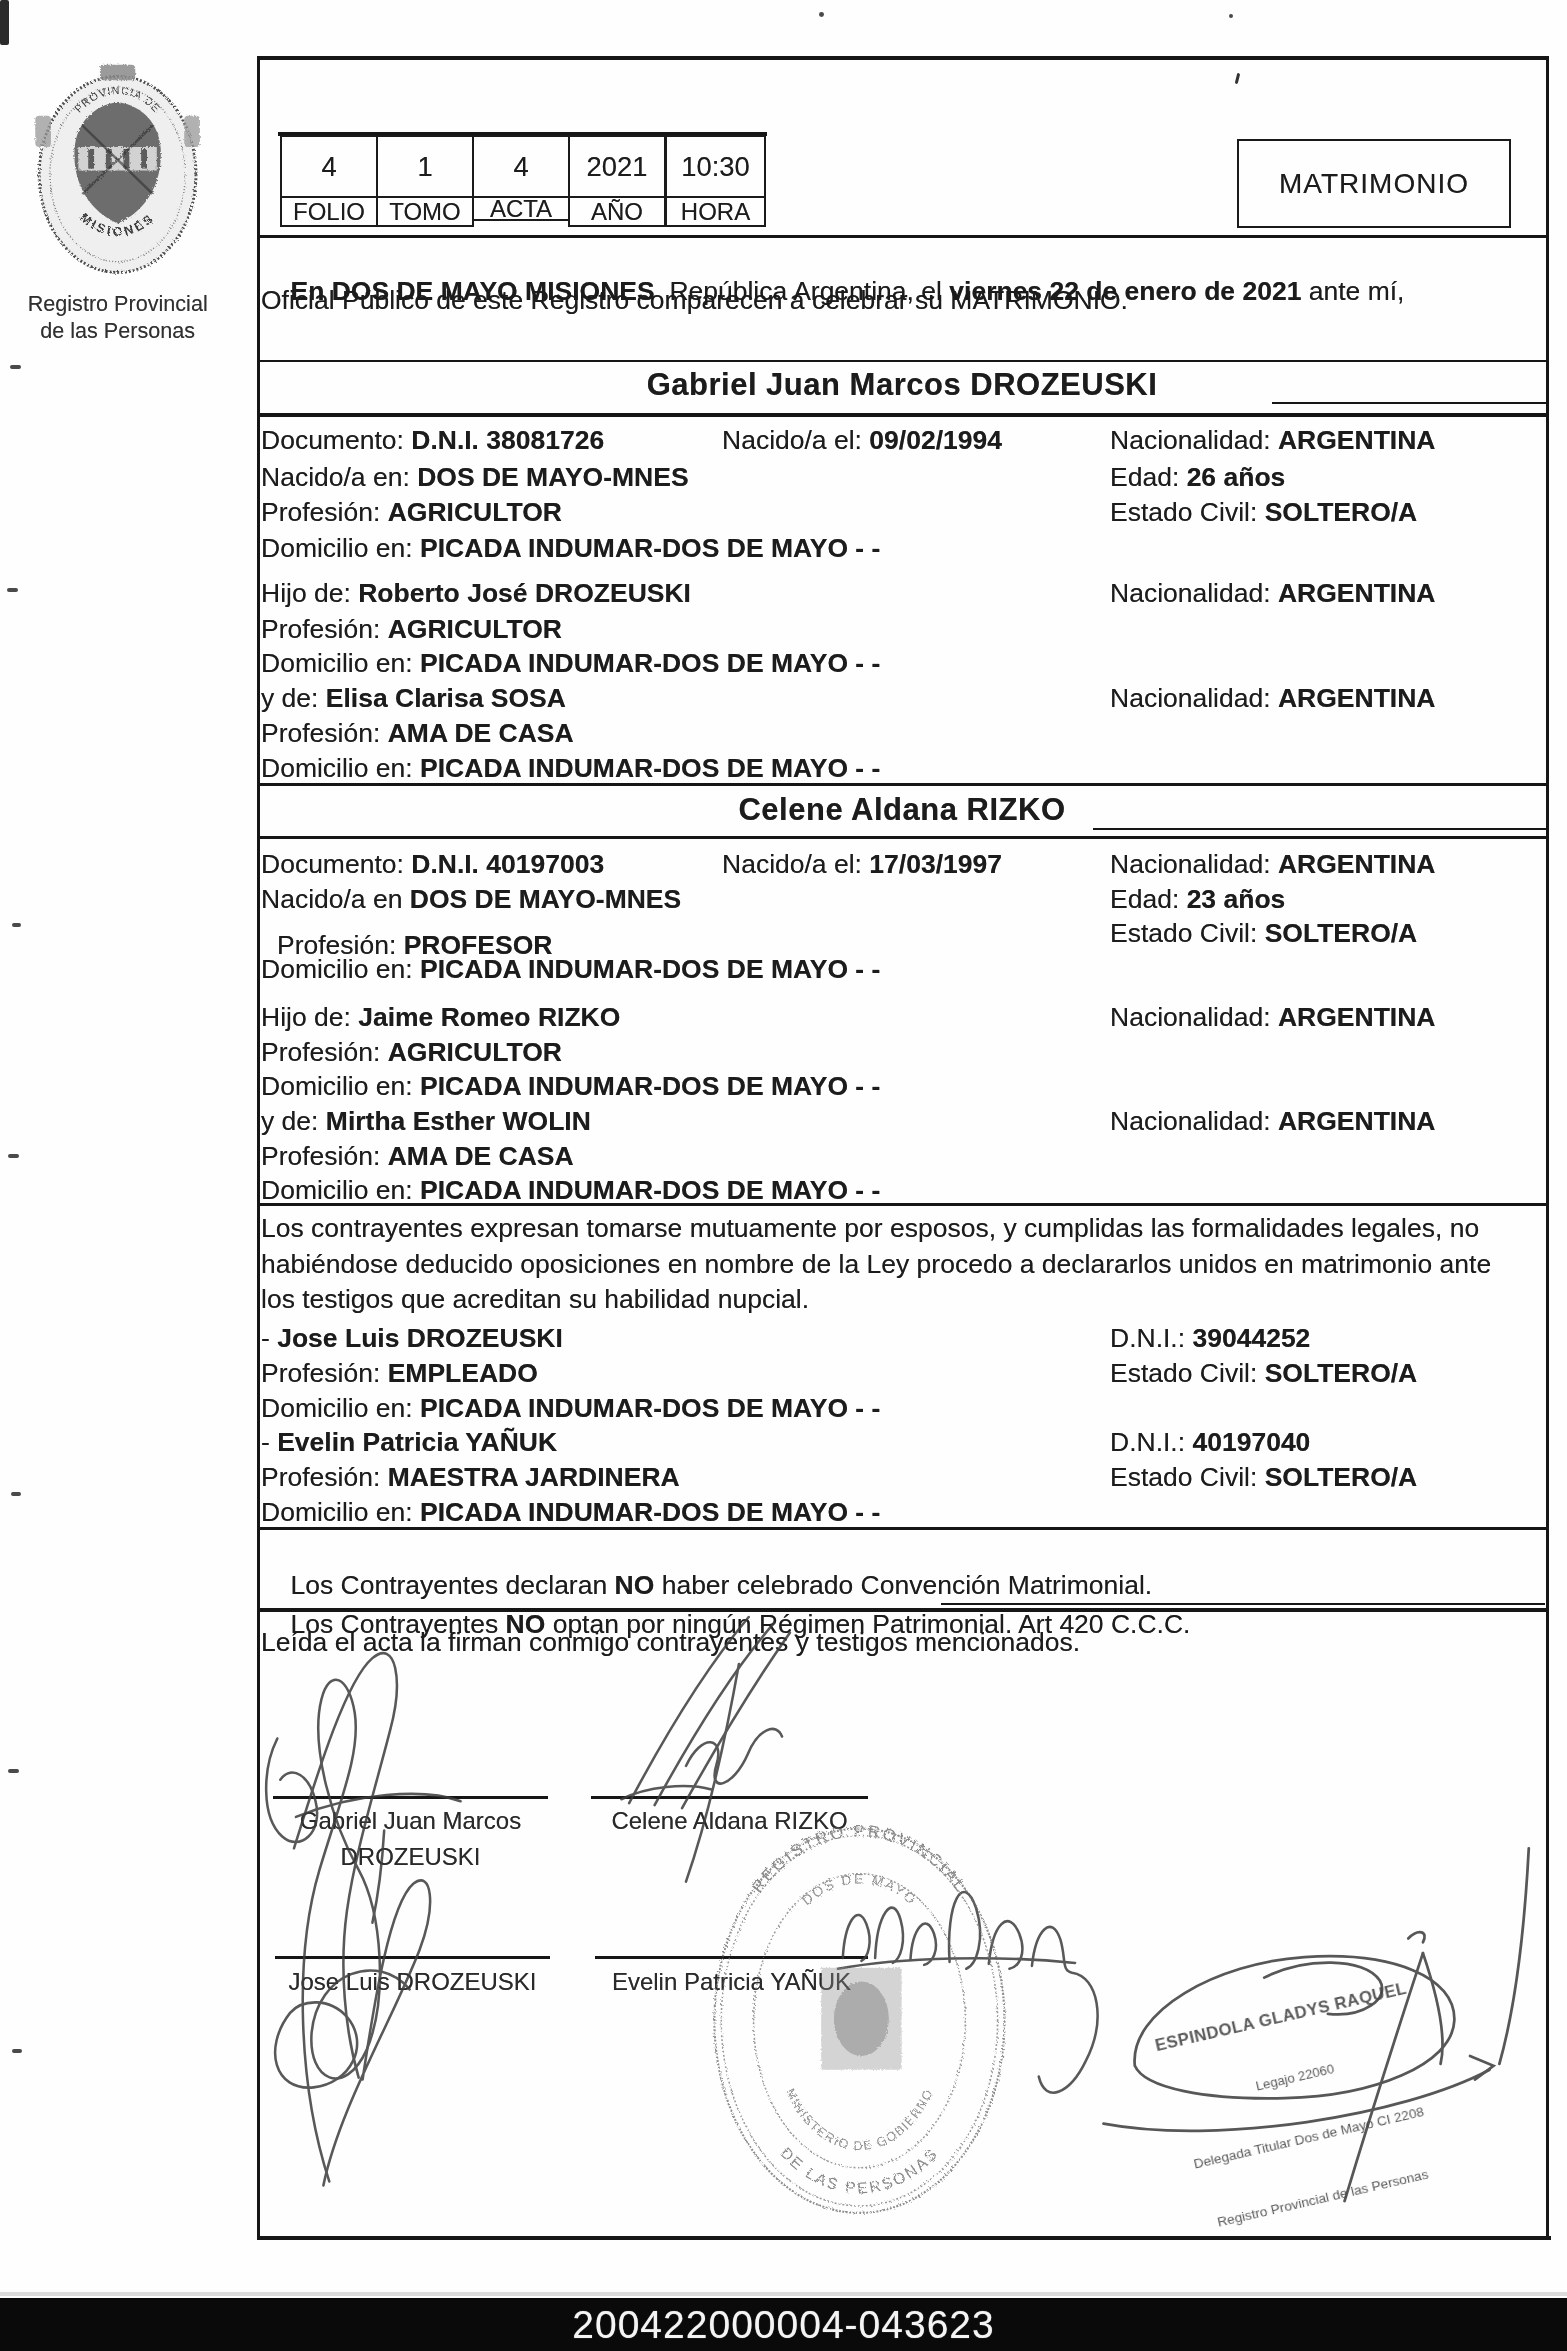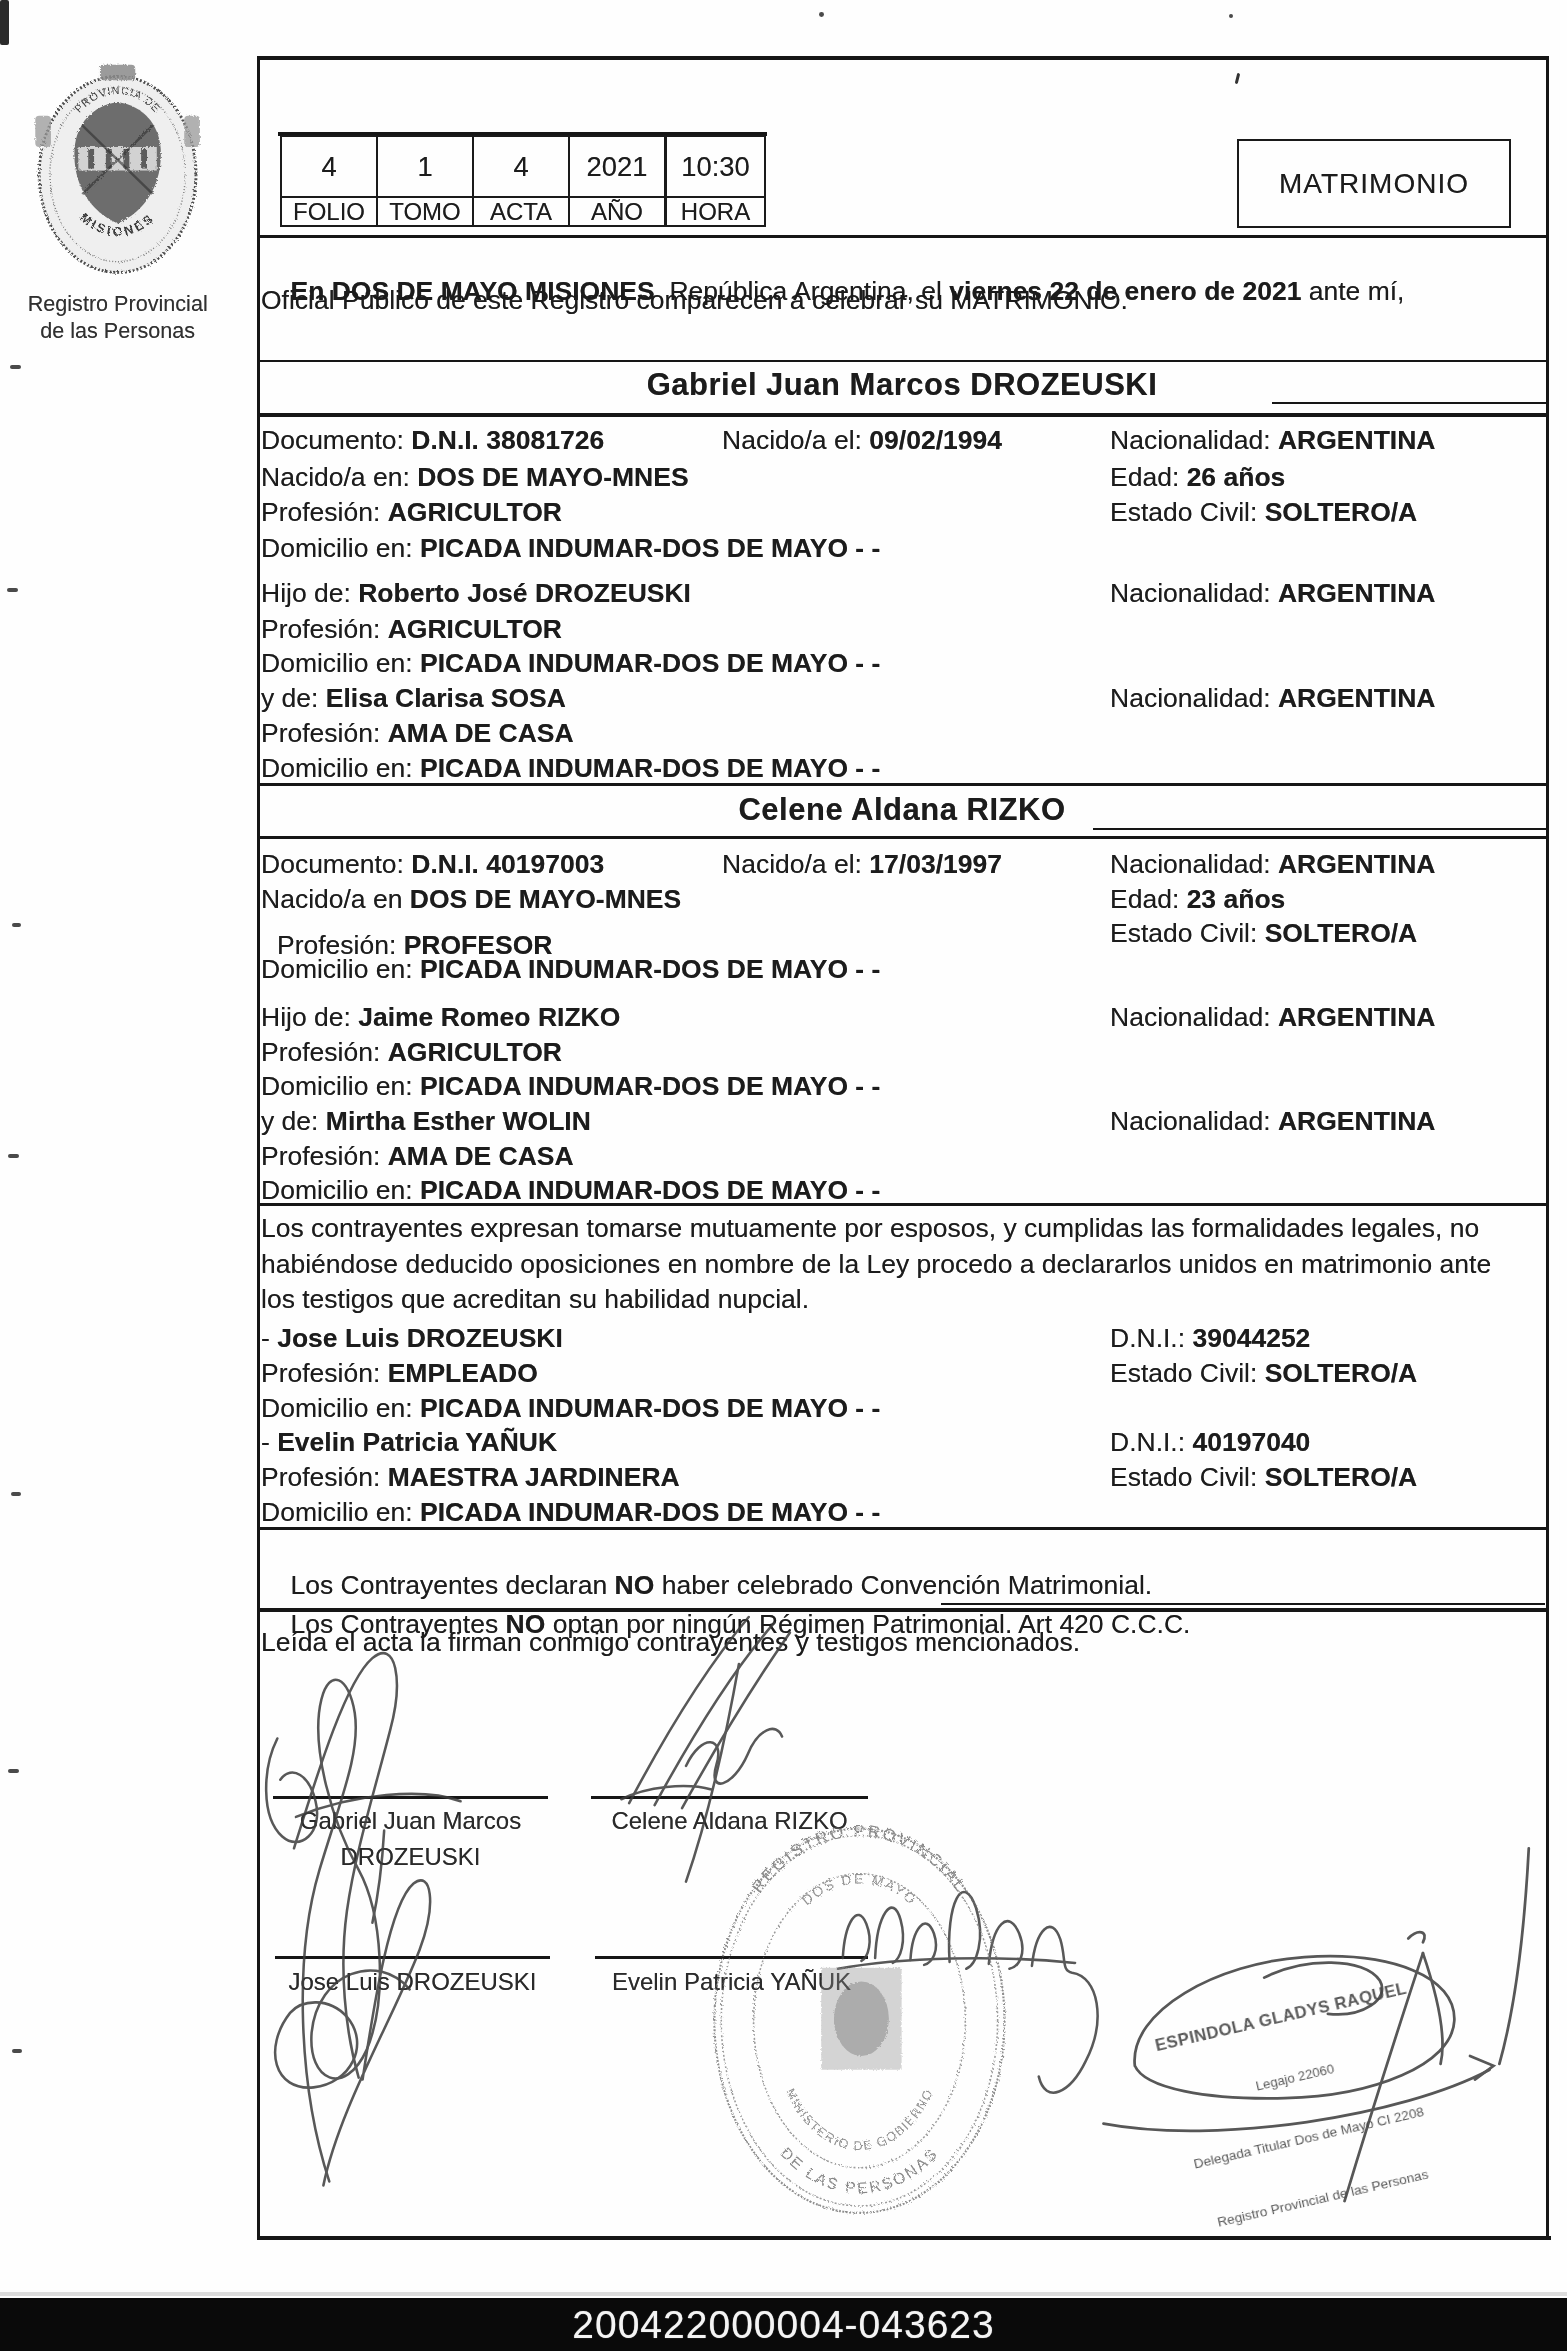--- a/index.html
+++ b/index.html
@@ -64,21 +64,21 @@
 
 
   <div class="ln" style="left:278px;top:132px;width:489px;height:3.9px;"></div>
   <div class="cell v" style="left:280px;top:135px;width:98px;height:63px;">4</div>
   <div class="cell v" style="left:376px;top:135px;width:98px;height:63px;">1</div>
   <div class="cell v" style="left:472px;top:135px;width:98px;height:63px;">4</div>
   <div class="cell v" style="left:568px;top:135px;width:98px;height:63px;">2021</div>
   <div class="cell v" style="left:665px;top:135px;width:101px;height:63px;">10:30</div>
   <div class="cell l" style="left:280px;top:196px;width:98px;height:31px;">FOLIO</div>
   <div class="cell l" style="left:376px;top:196px;width:98px;height:31px;">TOMO</div>
-  <div class="cell l" style="left:472px;top:196px;width:98px;height:31px;">ACTA</div>
+  <div class="cell l" style="left:472px;top:196px;width:98px;height:25px;">ACTA</div>
   <div class="cell l" style="left:568px;top:196px;width:98px;height:31px;">AÑO</div>
   <div class="cell l" style="left:665px;top:196px;width:101px;height:31px;">HORA</div>
 
   <div class="cell" style="left:1237px;top:139px;width:274px;height:89px;font-size:28px;letter-spacing:1px;">MATRIMONIO</div>
 
   <div class="ln" style="left:257px;top:235px;width:1292px;height:2.9px;"></div>
 
   <div class="t" style="left:261px;top:245px;">
     <b>En DOS DE MAYO MISIONES</b><span>  República Argentina, el </span><b>viernes 22 de enero de 2021</b><span> ante mí,</span>
   </div>

